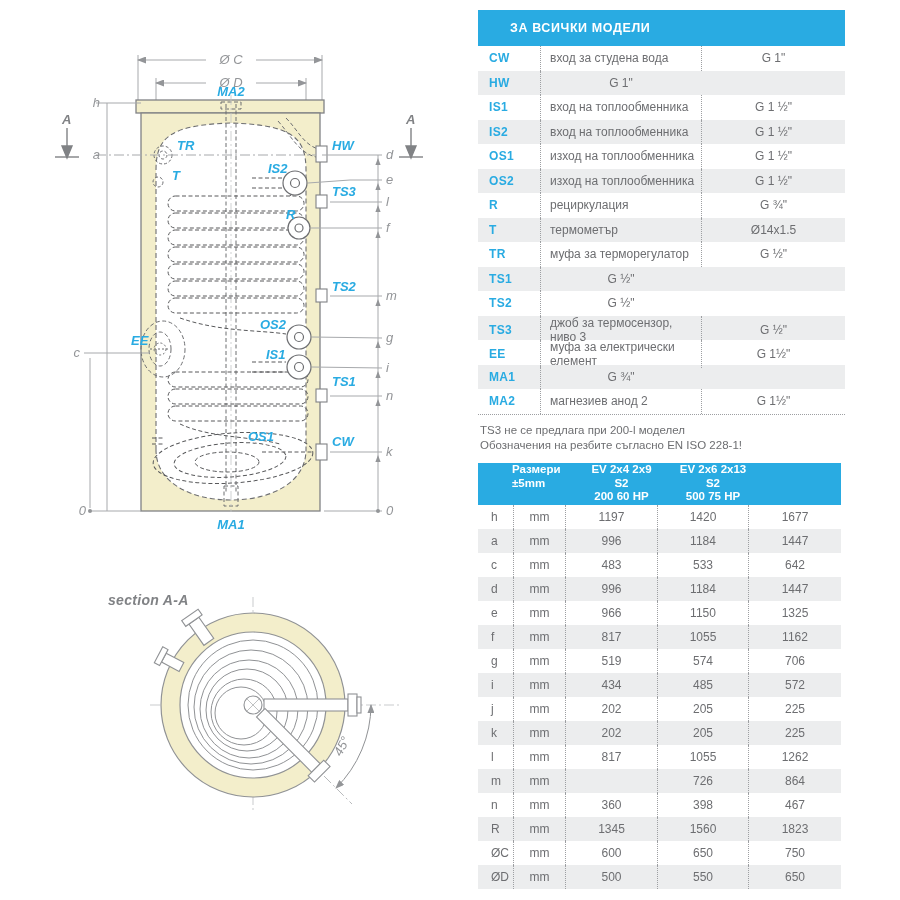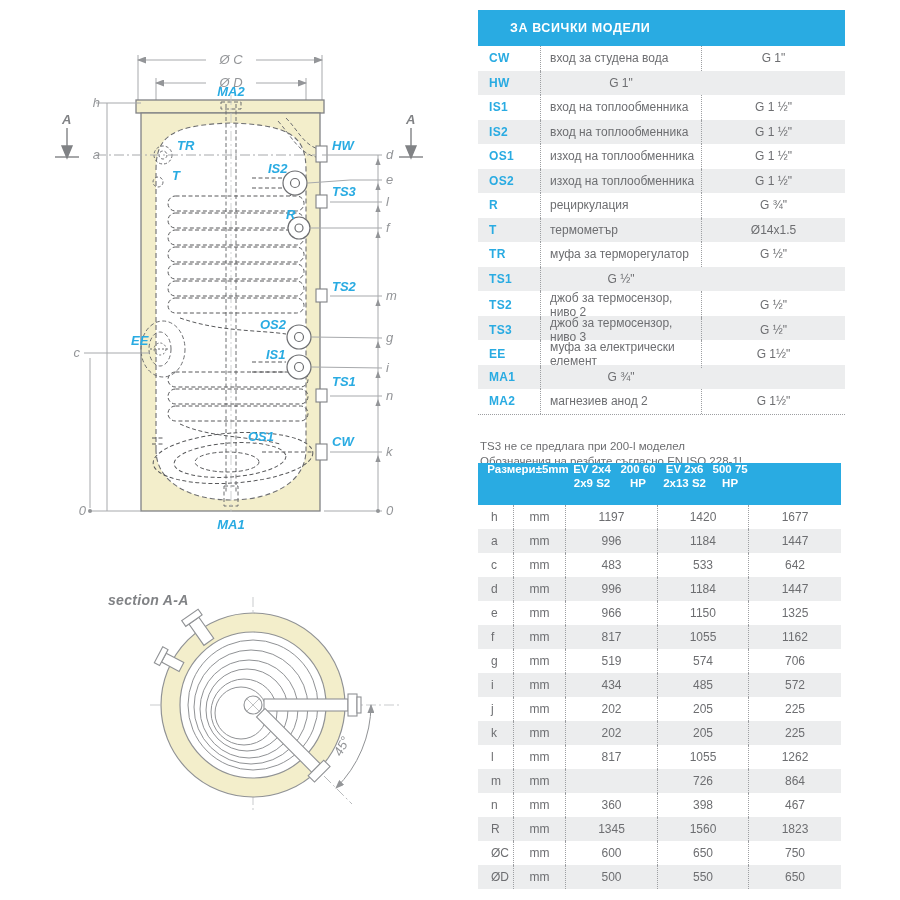--- a/index.html
+++ b/index.html
@@ -12,26 +12,26 @@
   .tbl1-header{height:36px;background:var(--accent);color:#fff;display:flex;align-items:center;
                padding-left:32px;font-size:12.5px;font-weight:bold;letter-spacing:.6px;}
   .t1-body{border-bottom:1px dotted #9d9fa2;}
   .t-row{display:grid;grid-template-columns:62px 161px 144px;height:24.5px;font-size:12px;}
   .t-row.alt{background:#ecedee;}
   .cell{display:flex;align-items:center;height:100%;color:#6d6e71;}
   .cell.code{color:var(--accent);padding-left:11px;font-weight:bold;letter-spacing:.3px;}
   .cell.desc{border-left:1px dotted #9d9fa2;padding-left:9px;}
   .cell.size{border-left:1px dotted #9d9fa2;justify-content:center;text-align:center;}
 
-  .notes{position:absolute;left:480px;top:439px;width:380px;font-size:11.5px;line-height:1.28;color:#6d6e71;}
+  .notes{position:absolute;left:480px;top:423px;width:380px;font-size:11.5px;line-height:1.28;color:#6d6e71;}
 
   .tbl2{top:463px;width:363px;}
   .tbl2-header{display:grid;grid-template-columns:87px 92px 91px 93px;background:var(--accent);
                color:#fff;height:42px;font-size:11.5px;font-weight:bold;line-height:1.18;}
-  .h-cell{display:flex;justify-content:center;text-align:center;}
+  .h-cell{display:flex;flex-direction:column;justify-content:flex-start;text-align:center;margin-left:21px;}
   .h-cell.first{align-items:flex-start;padding-left:13px;text-align:left;}
   .d-row{display:grid;grid-template-columns:35px 52px 92px 91px 93px;height:24px;font-size:12px;}
   .d-row.alt{background:#ecedee;}
   .cell.dim{padding-left:13px;}
   .cell.unit,.cell.val{border-left:1px dotted #9d9fa2;justify-content:center;}
 
   
   .diagram{position:absolute;left:0;top:0;}
   text{font-family:"Liberation Sans",sans-serif;}
   .lblB{fill:var(--accent);font-size:13px;font-style:italic;font-weight:bold;}
@@ -310,21 +310,20 @@
           <div class="cell code">TR</div>
           <div class="cell desc">муфа за терморегулатор</div>
           <div class="cell size">G ½"</div>
         </div>
         <div class="t-row alt">
           <div class="cell code">TS1</div>
           <div class="cell size">G ½"</div>
         </div>
         <div class="t-row">
           <div class="cell code">TS2</div>
-          <div class="cell desc">джоб за термосензор, ниво 2</div>
           <div class="cell size">G ½"</div>
         </div>
         <div class="t-row alt">
           <div class="cell code">TS3</div>
           <div class="cell desc">джоб за термосензор, ниво 3</div>
           <div class="cell size">G ½"</div>
         </div>
         <div class="t-row">
           <div class="cell code">EE</div>
           <div class="cell desc">муфа за електрически елемент</div>

